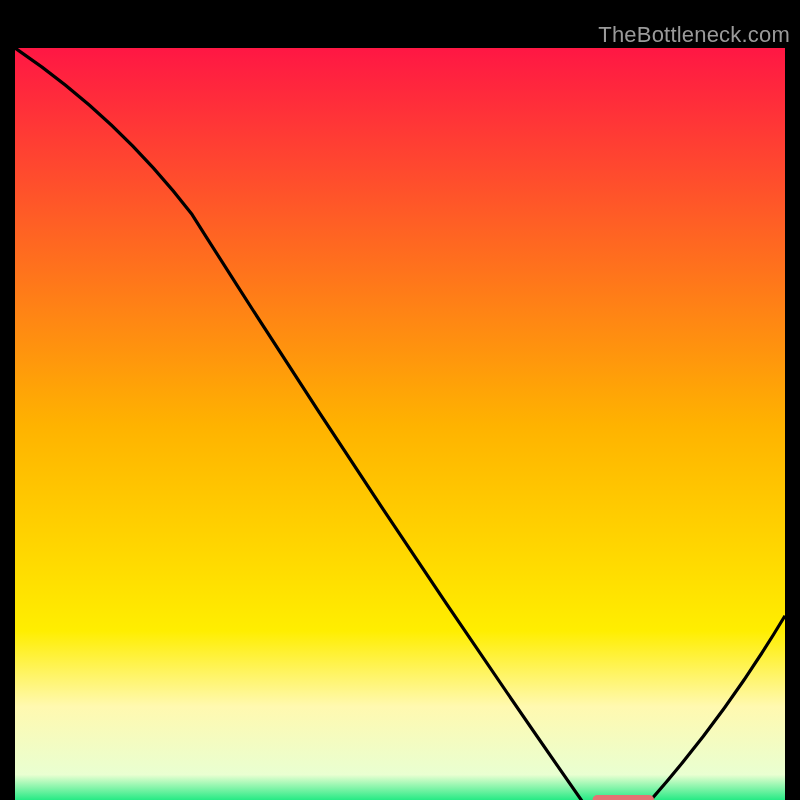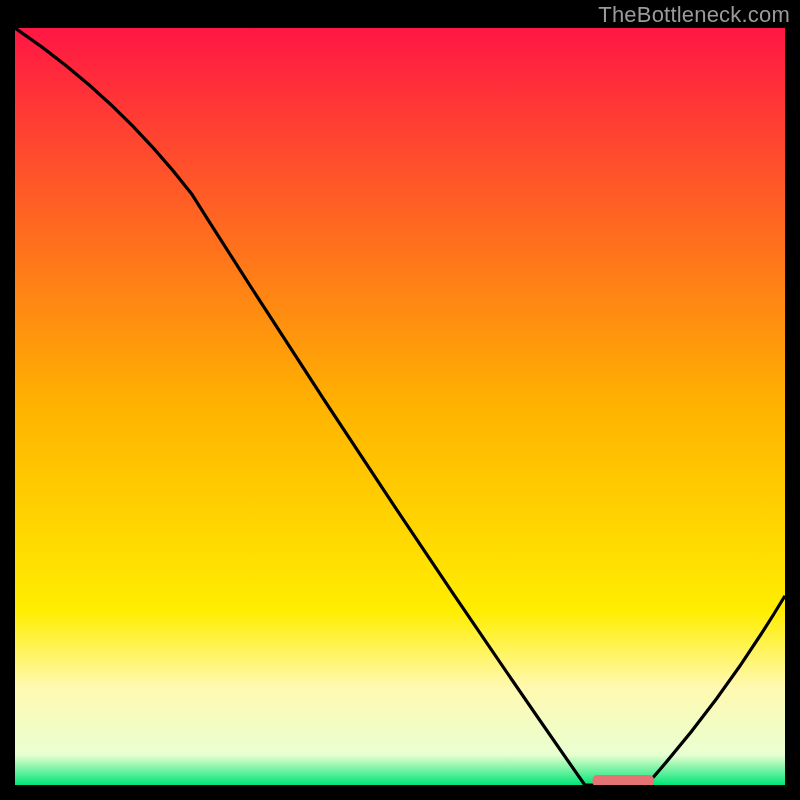--- a/index.html
+++ b/index.html
@@ -8,20 +8,21 @@
     width: 800px;
     height: 800px;
     background: #000;
     font-family: Arial, Helvetica, sans-serif;
   }
   .frame {
     position: relative;
     width: 800px;
     height: 635px;
     background: #000;
+    margin-top: 20px;
   }
   .watermark {
     position: absolute;
     top: 2px;
     right: 10px;
     color: #9a9a9a;
     font-size: 22px;
     font-weight: 500;
     letter-spacing: 0.2px;
   }

